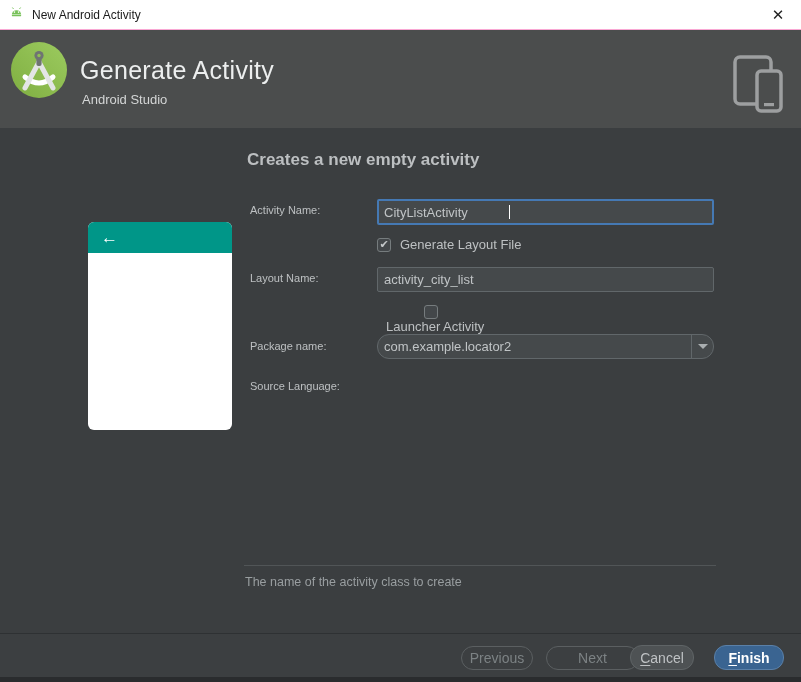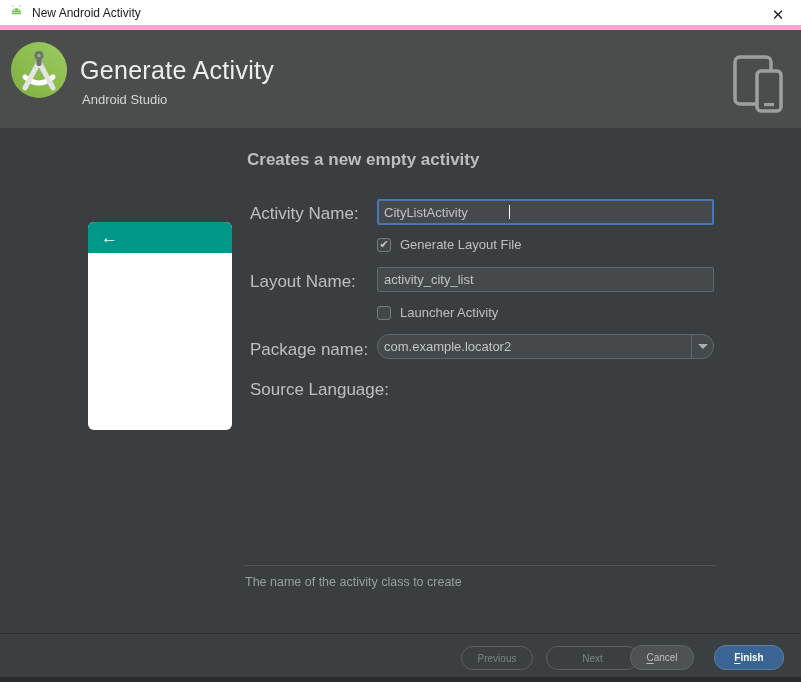--- a/index.html
+++ b/index.html
@@ -7,21 +7,21 @@
   .window {
     position:relative; width:801px; height:682px;
     font-family:"Liberation Sans", sans-serif;
     background:#3b3e40; overflow:hidden;
     -webkit-font-smoothing:antialiased;
   }
   
   .titlebar {
     position:absolute; left:0; top:0; width:801px; height:30px;
     background:#ffffff; display:flex; align-items:center;
-    border-bottom:5px solid #f9a8d4;
+    border-bottom:1px solid #f9a8d4;
   }
   .titlebar-icon { margin-left:8px; width:17px; height:17px; display:flex; align-items:center; }
   .titlebar-title { margin-left:7px; font-size:12px; color:#1b1b1b; }
   .titlebar-close {
     position:absolute; right:0; top:0; width:46px; height:29px;
     display:flex; align-items:center; justify-content:center;
     font-size:15px; color:#222; cursor:pointer; font-weight:300;
   }
   
   .wizard-header {
@@ -48,21 +48,21 @@
   .preview {
     position:absolute; left:88px; top:94px; width:144px; height:208px;
     border-radius:6px; overflow:hidden; background:#ffffff;
   }
   .preview-appbar {
     height:31px; background:#009688; display:flex; align-items:center;
     padding-left:13px;
   }
   .preview-back { color:#ffffff; font-size:17px; line-height:1; }
   
-  .form-label { position:absolute; left:250px; font-size:17px; color:#bdc0c2; }
+  .form-label { position:absolute; left:250px; font-size:11px; color:#bdc0c2; }
   .field {
     position:absolute; left:377px; width:337px;
     background:#45494b; border:1px solid #61676a; border-radius:2px;
     display:flex; align-items:center; padding-left:6px;
     font-size:13px; color:#c0c4c6; cursor:text;
   }
   .field.focused { border:2px solid #4579b4; padding-left:5px; }
   .caret { display:inline-block; width:1px; height:14px; background:#ffffff; margin-left:1px; }
   .combo { cursor:default; padding-right:24px; position:relative; }
   .combo-arrow-btn {
@@ -84,21 +84,21 @@
   .checkbox .checkmark { font-size:11px; color:#c3c7c9; line-height:1; margin-top:-1px; }
   .checkbox-label { margin-left:9px; font-size:13px; color:#bdc0c2; }
   .hint-divider { position:absolute; left:244px; top:437px; width:472px; height:1px; background:#515557; }
   .hint-text { position:absolute; left:245px; top:447px; font-size:12.5px; color:#999ea0; }
   
   .footer-sep { position:absolute; left:0; top:633px; width:801px; height:1px; background:#2e3133; }
   .footer { position:absolute; left:0; top:634px; width:801px; height:43px; background:#3c3f41; }
   .btn {
     position:absolute; top:12px; height:24px;
     display:flex; align-items:center; justify-content:center;
-    font-size:10px; border-radius:12px; cursor:pointer;
+    font-size:14px; border-radius:12px; cursor:pointer;
   }
   .btn.disabled { background:transparent; border:1px solid #5b5f61; color:#7c8284; cursor:default; }
   .btn-previous { left:461px; width:72px; }
   .btn-next { left:546px; width:93px; }
   .btn-cancel { left:630px; width:64px; top:11px; height:25px;
     background:#4e5254; border:1px solid #5f6466; color:#bfc2c4; }
   .btn-finish { left:714px; width:70px; top:11px; height:25px;
     background:#3a6491; border:1px solid #5a80a8; color:#ffffff; font-weight:bold; }
   .mn { text-decoration:underline; text-underline-offset:2px; }
   .bottom-strip { position:absolute; left:0; top:677px; width:801px; height:5px; background:#2a2c2e; }
@@ -174,21 +174,21 @@
         <span class="checkmark">✔</span>
       </span>
       <span class="checkbox-label">Generate Layout File</span>
     </div>
 
     <div class="form-label" style="top:144px;">Layout Name:</div>
     <div class="field" style="top:139px; height:25px;">
       <span>activity_city_list</span>
     </div>
 
-    <div class="checkbox-row" style="left:377px; top:177px;">
+    <div class="checkbox-row" style="left:377px; top:177px;flex-direction:column;">
       <span class="checkbox">
         <span class="checkmark" style="visibility: hidden;">✔</span>
       </span>
       <span class="checkbox-label">Launcher Activity</span>
     </div>
 
     <div class="form-label" style="top:212px;">Package name:</div>
     <div class="field combo" style="top:206px; height:25px;border-radius:12px;">
       <span>com.example.locator2</span>
       <span class="combo-arrow-btn separated">

